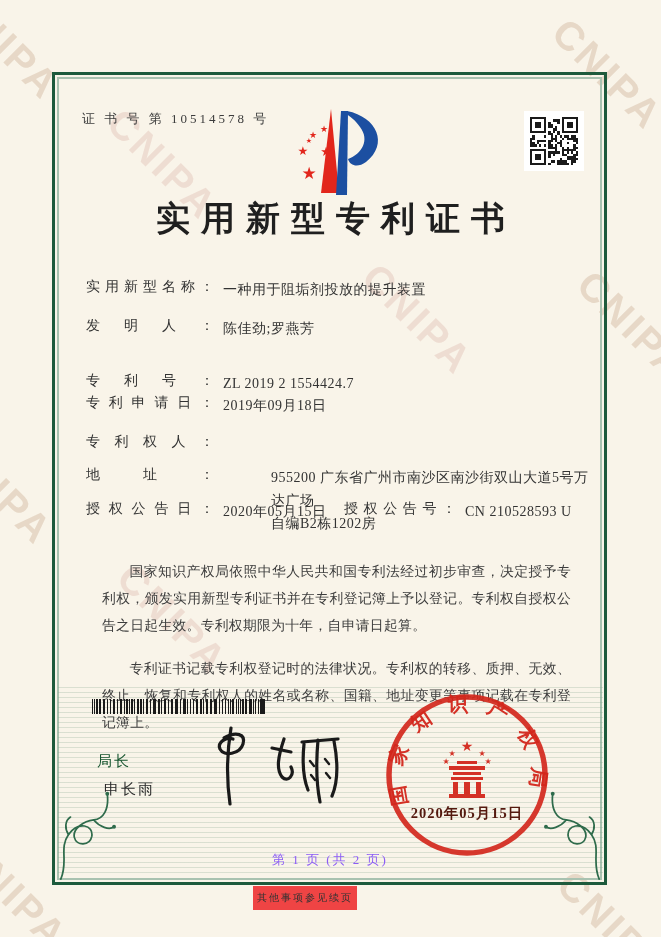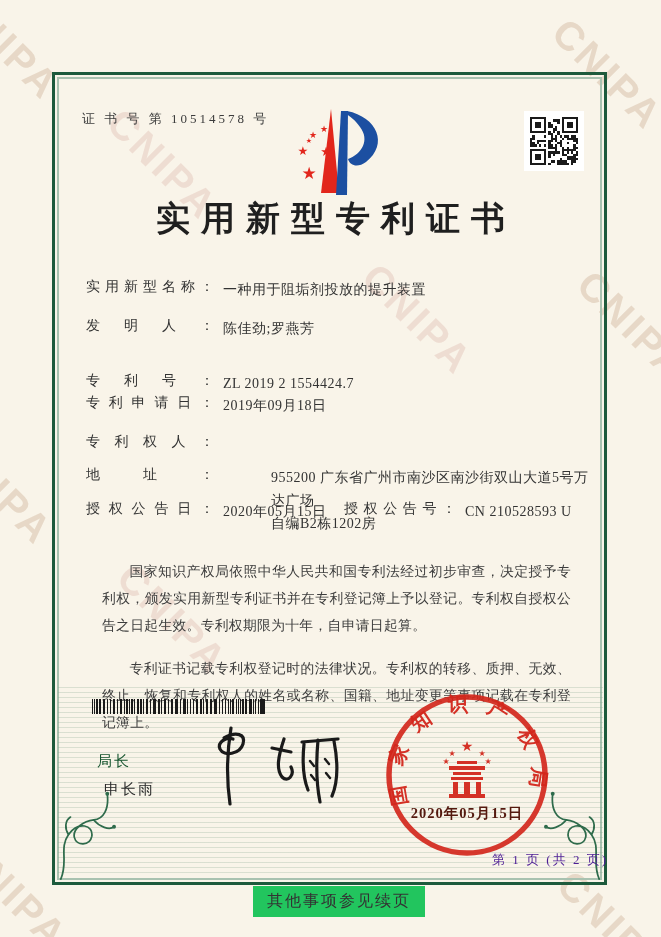--- a/index.html
+++ b/index.html
@@ -39,23 +39,23 @@
   
   .barcode{position:absolute;left:92px;top:699px;z-index:5;}
   .sig-title{position:absolute;left:97px;top:752px;font-size:15px;letter-spacing:2px;
              color:#14532d;font-family:"Liberation Sans",sans-serif;z-index:5;}
   .sig-name{position:absolute;left:97px;top:780px;font-size:15px;letter-spacing:2px;
             color:#2a2a2a;font-family:"Liberation Sans",sans-serif;z-index:5;margin-left:7px;}
   .sig-script{position:absolute;left:196px;top:724px;z-index:5;}
   .seal{position:absolute;left:381px;top:690px;width:172px;height:172px;z-index:6;}
   .seal-date{position:absolute;left:0;top:114px;width:172px;text-align:center;font-size:14.5px;
              font-weight:700;color:#54190f;letter-spacing:1px;}
-  .page-num{position:absolute;left:52px;top:851px;width:556px;text-align:right;font-size:13px;
-            letter-spacing:2px;color:#4c1d95;z-index:5;}
-  .cont{position:absolute;left:253px;top:886px;background:#22c55e;padding:5px 14px;font-size:16px;
+  .page-num{position:absolute;left:52px;top:851px;width:556px;text-align:center;font-size:13px;
+            letter-spacing:2px;color:#8b5cf6;z-index:5;}
+  .cont{position:absolute;left:253px;top:886px;background:#ef4444;padding:5px 4px;font-size:10px;
         letter-spacing:2px;color:#333;z-index:5;}
 </style>
 </head>
 <body>
 
 <div class="page">
 
   <span class="wm wm-outer" style="left:-28px;top:-20px;">CNIPA</span>
   <span class="wm wm-outer" style="left:575px;top:10px;">CNIPA</span>
   <span class="wm wm-outer" style="left:-35px;top:425px;">CNIPA</span>

